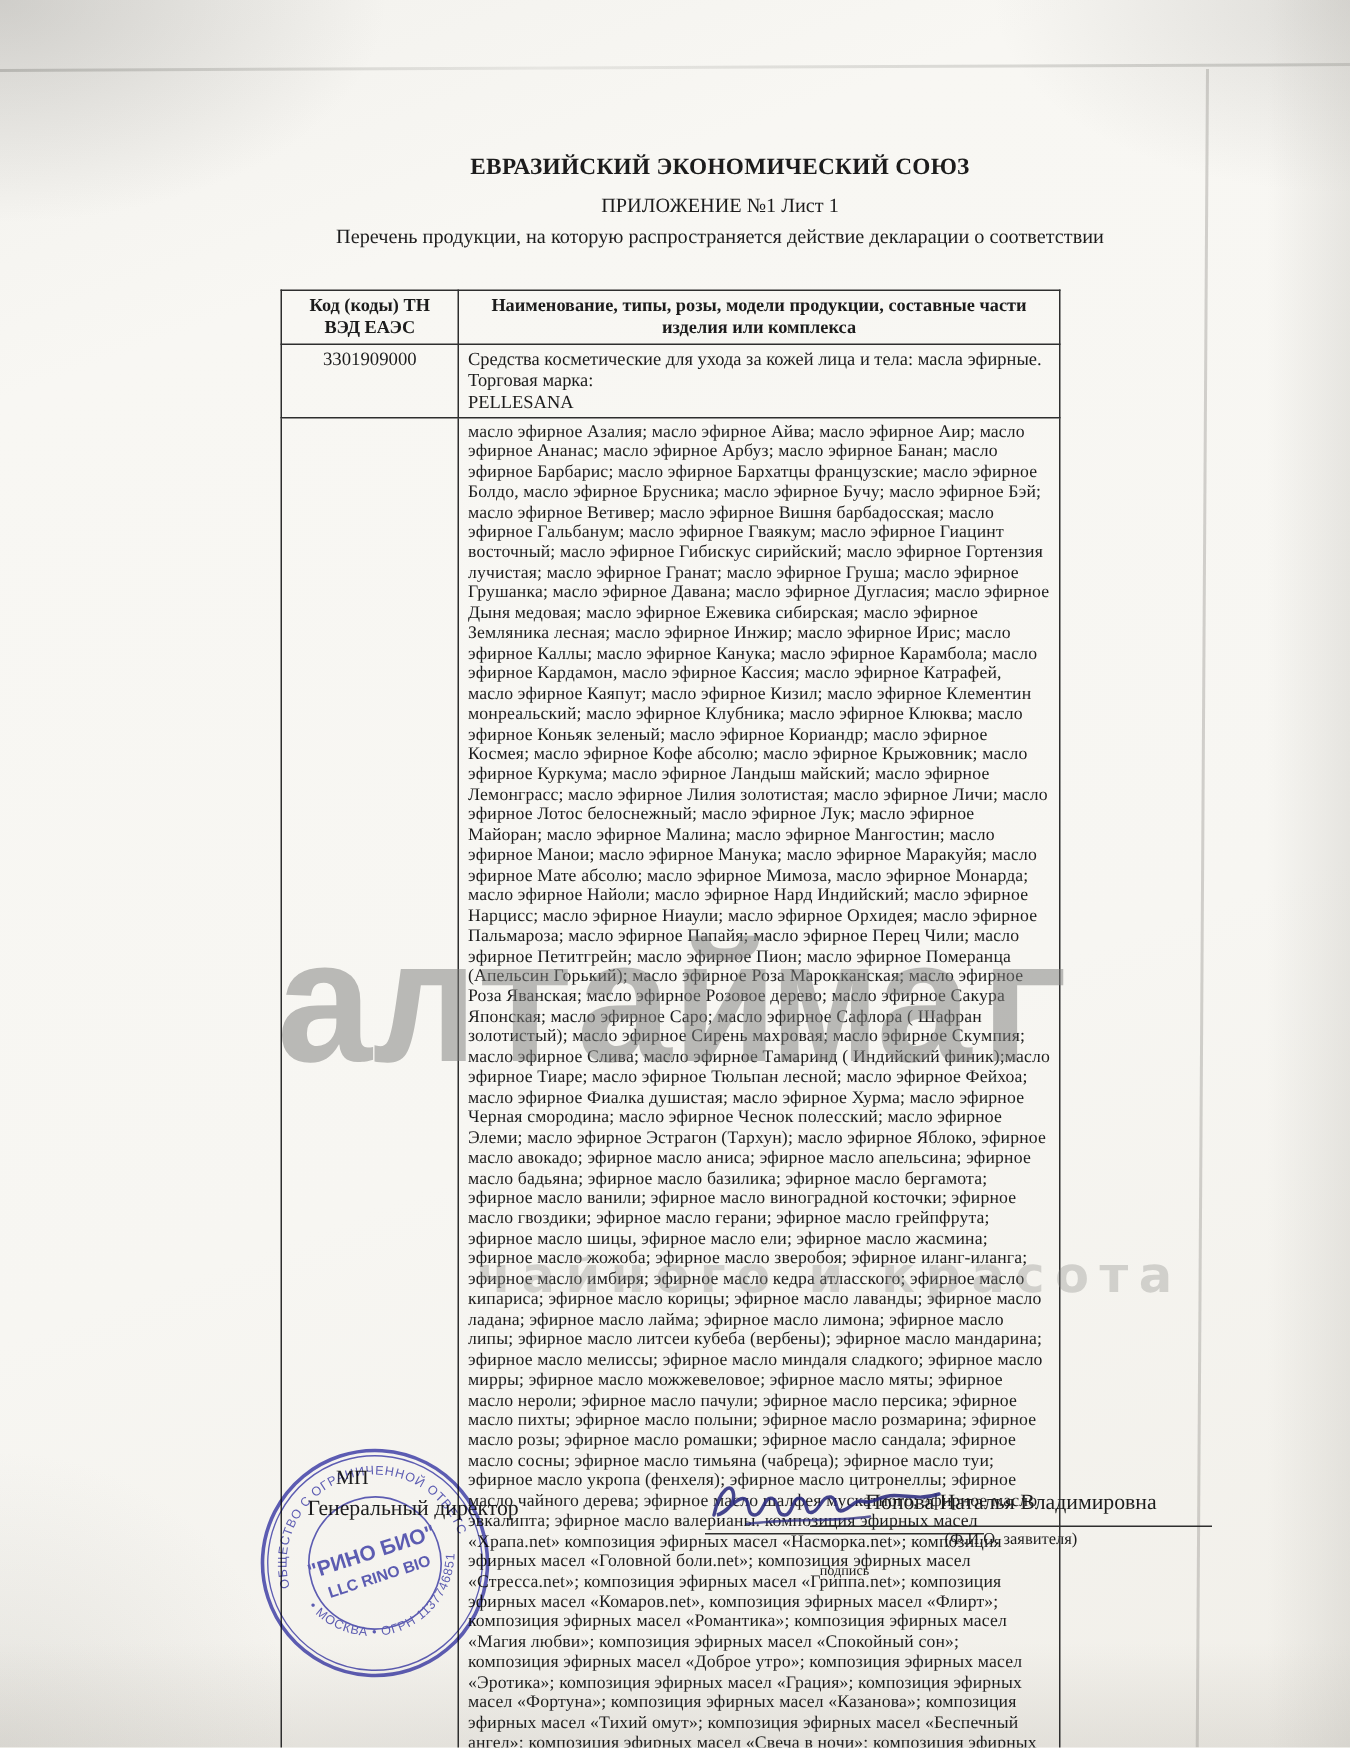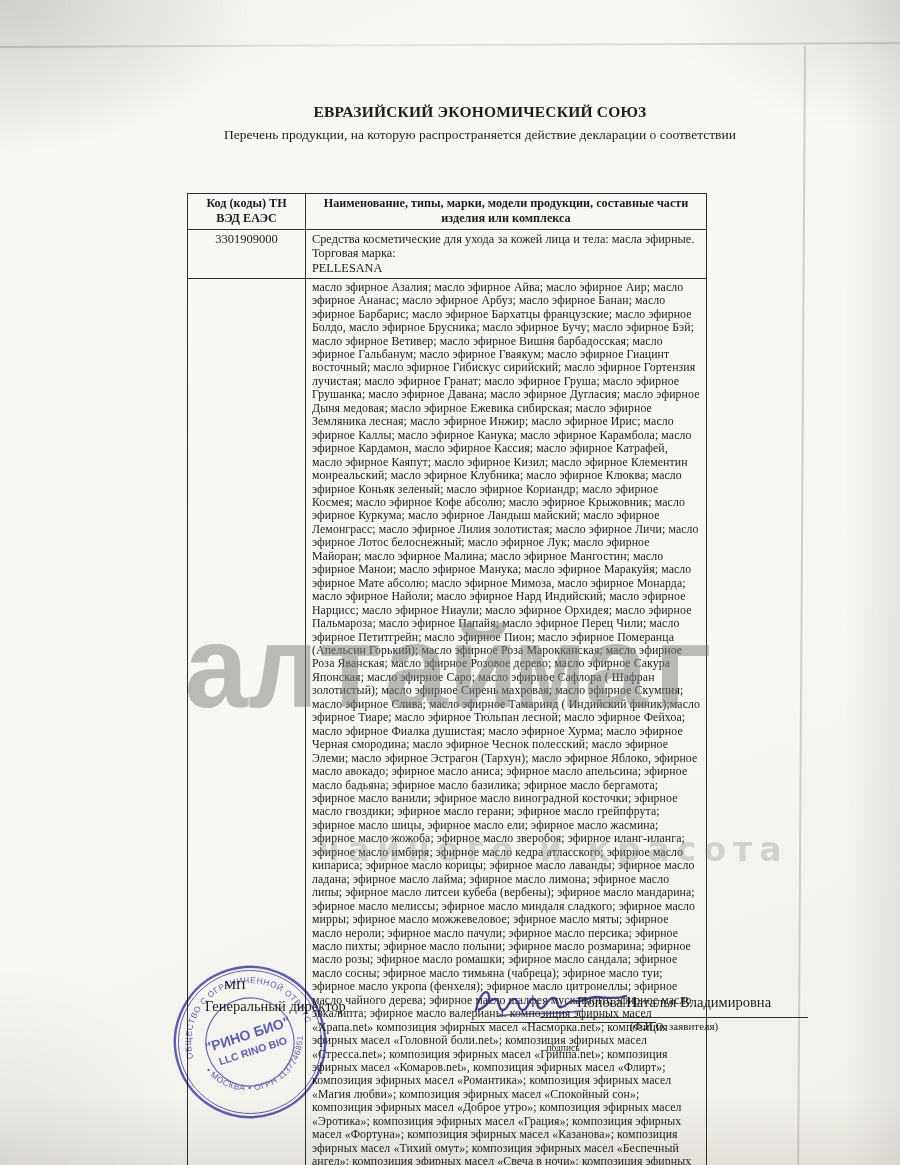--- a/index.html
+++ b/index.html
@@ -83,32 +83,33 @@
   <div class="corner-tl"></div>
   <div class="corner-tr"></div>
   <div class="corner-bl"></div>
   <div class="edge-bottom"></div>
   <div class="crease"></div>
   <div class="paper-edge-right"></div>
   <div class="shade-right"></div>
 
   <div class="titles">
     <div class="t-main">ЕВРАЗИЙСКИЙ ЭКОНОМИЧЕСКИЙ СОЮЗ</div>
+    <div class="t-sub1">ПРИЛОЖЕНИЕ №1 Лист 1</div>
     <div class="t-sub3">Перечень продукции, на которую распространяется действие декларации о соответствии</div>
   </div>
 
   <table class="decl">
     <colgroup>
         <col class="c1">
         <col>
       </colgroup>
     <thead>
       <tr>
         <th>Код (коды) ТН ВЭД ЕАЭС</th>
-        <th>Наименование, типы, марки, модели продукции, составные части изделия или комплекса</th>
+        <th>Наименование, типы, розы, модели продукции, составные части изделия или комплекса</th>
       </tr>
     </thead>
     <tbody>
       <tr>
         <td class="code">3301909000</td>
         <td class="name">Средства косметические для ухода за кожей лица и тела: масла эфирные. Торговая марка:
 PELLESANA</td>
       </tr>
       <tr>
         <td class="empty"></td>

